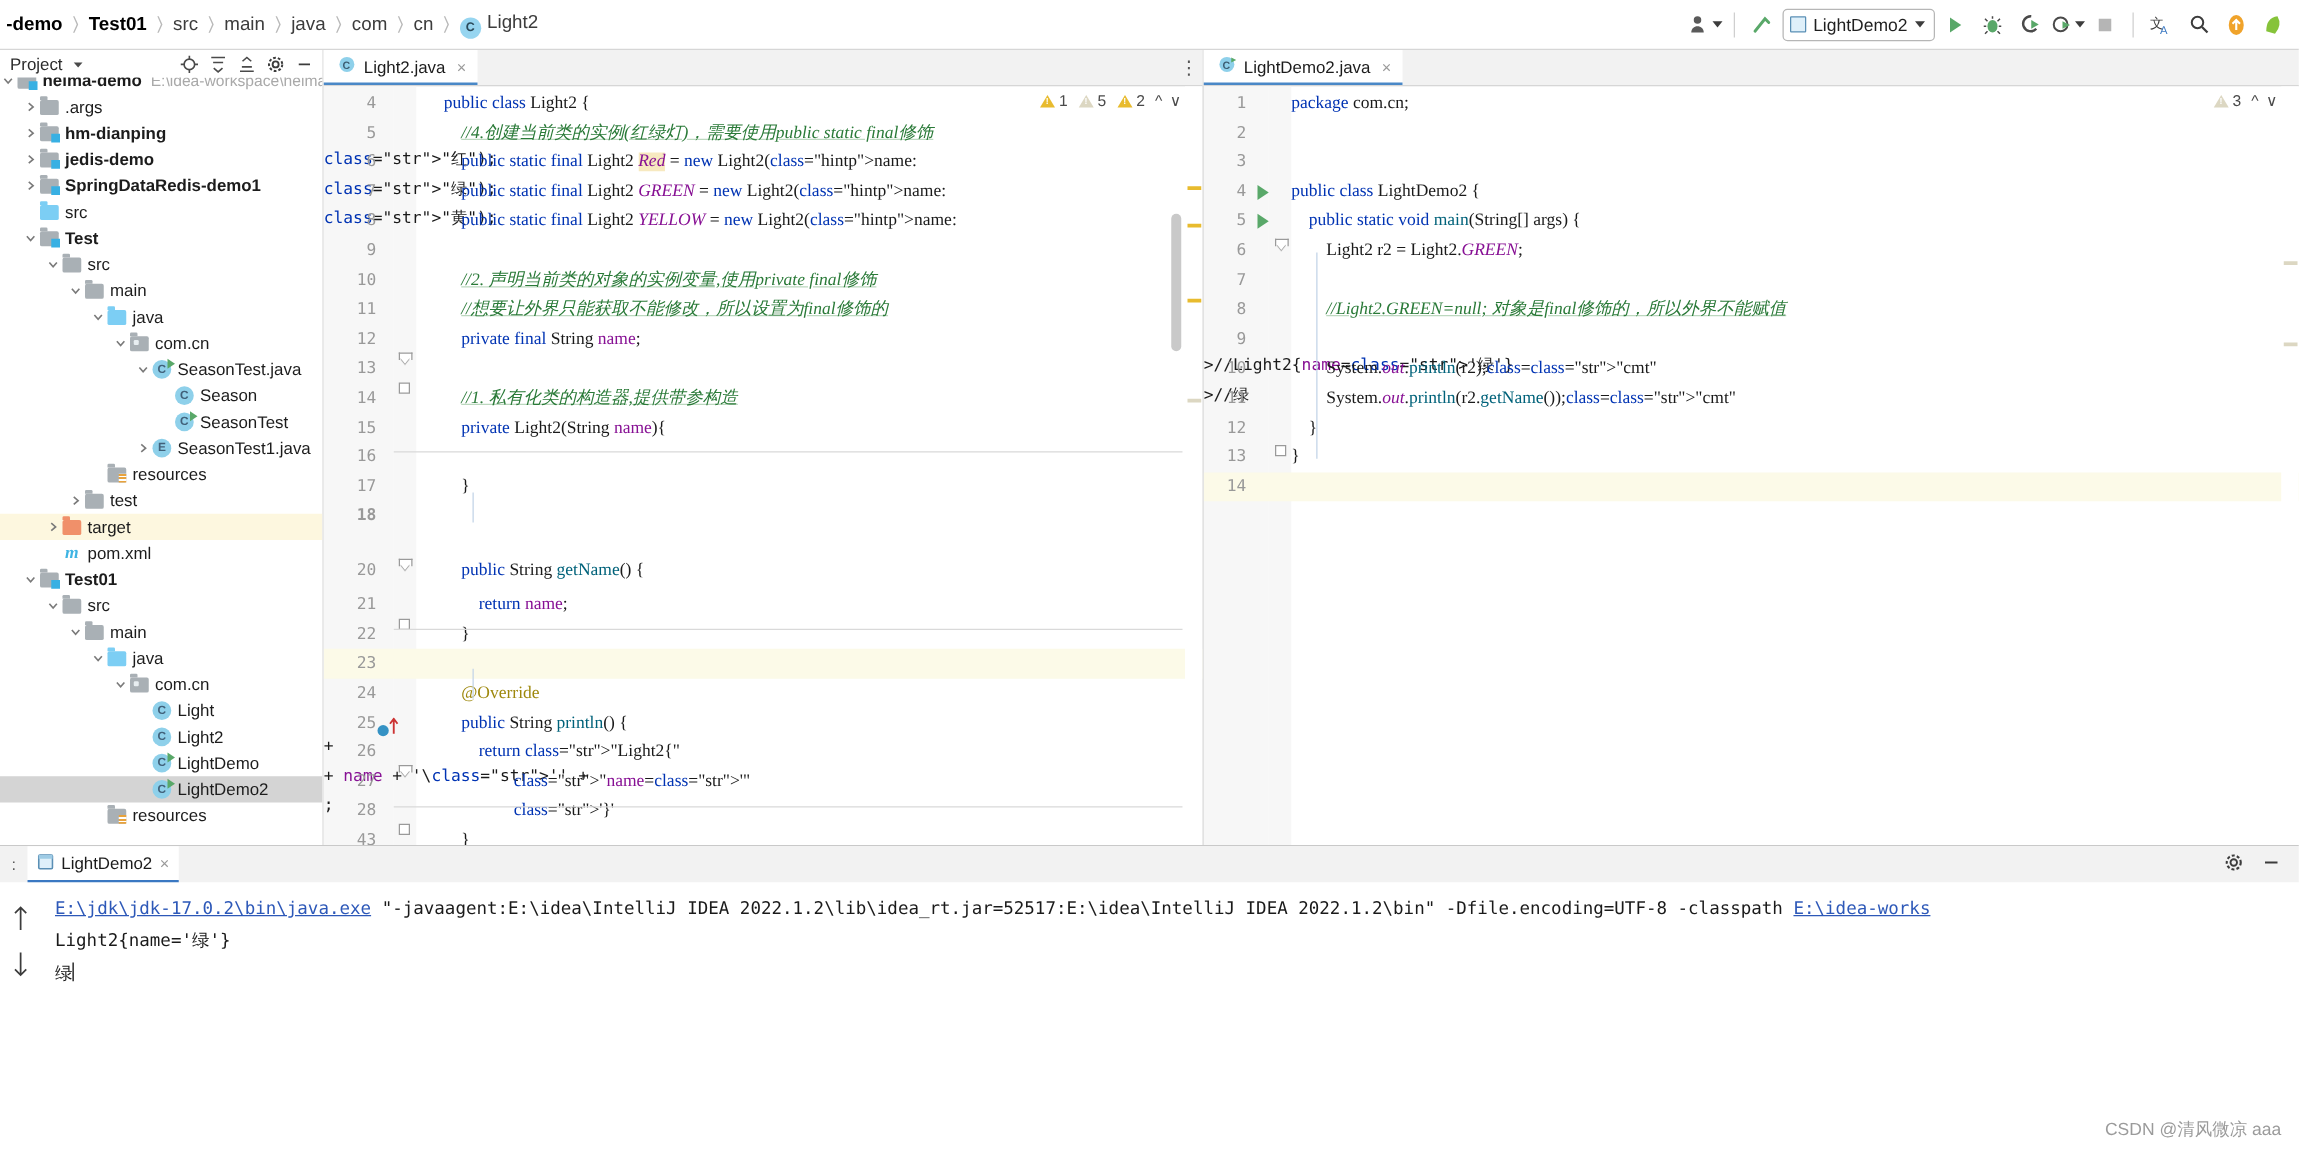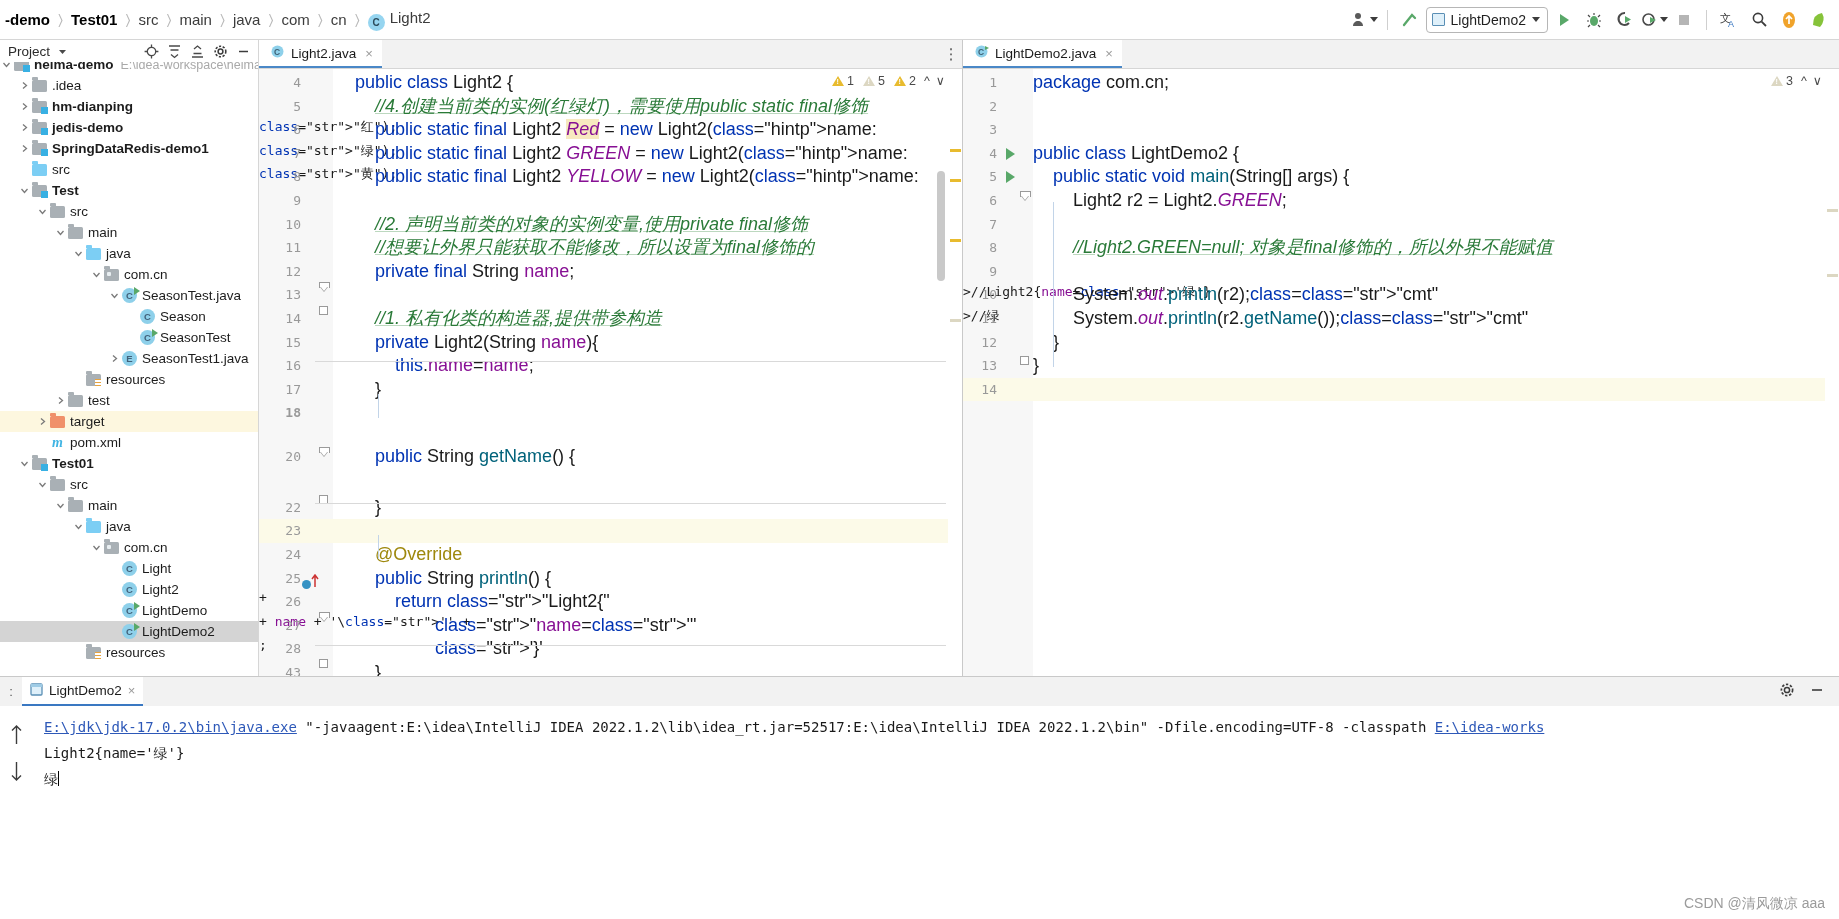--- a/index.html
+++ b/index.html
@@ -76,22 +76,22 @@
   .tab-more{ width:22px; display:flex; align-items:center; justify-content:center; color:#555; font-size:15px;}
 
   .ebody{ position:absolute; top:29px; left:0; right:0; bottom:0; overflow:hidden; font-family:"DejaVu Sans Mono", monospace; }
   .gutter{ position:absolute; left:0; top:0; bottom:0; width:56px; background:#f7f7f7; }
   .gutter.g2{ width:52px; }
   .fold-strip{ position:absolute; top:0; bottom:0; width:18px; background:#f7f7f7; }
   .lines{ position:absolute; left:0; top:0; right:0; bottom:0; }
   .ln{ position:absolute; left:0; right:0; height:23.6px; }
   .ln .num{ position:absolute; left:0; width:42px; text-align:right; color:#999999;
     font-size:13px; line-height:23.6px; font-family:"DejaVu Sans Mono", monospace; }
-  .ln .code{ position:absolute; left:96px; right:0; line-height:23.6px; font-size:18px;
-    white-space:pre; font-family:Liberation Sans, sans-serif; }
+  .ln .code{ position:absolute; left:96px; right:0; line-height:23.6px; font-size:14px;
+    white-space:pre; font-family:Liberation Serif, serif; }
   #pane-right .ln .code{ left:70px; }
   #pane-right .ln .num{ width:34px; }
   .ln.curline{ background:#fcfae8; }
 
   
   .kw{ color:#0033b3; } .cmt{ color:#2a7a38; font-style:italic; }
   .cmt-u{ text-decoration:underline; text-decoration-color:#bcd8bf; } .fld{ color:#871094; } .stat{ color:#871094; font-style:italic; } .mth{ color:#00627a; } .anno{ color:#9e880d; }
   .hl-red{ background:#f7e9c0; }
 
   .fmark{ position:absolute; width:9px; height:9px; border:1px solid #9a9a9a; background:#fff; }
@@ -289,21 +289,21 @@
       <div class="trow">
         <span style="display:inline-block;width:18px;flex:0 0 18px"></span>
         <span class="arrow">
           <svg width="9" height="9" viewBox="0 0 9 9">
             <path d="M3 1.5 L6.5 4.5 L3 7.5" stroke="#7a7a7a" stroke-width="1.3" fill="none"></path>
           </svg>
         </span>
         <span class="ic">
           <span class="fold gray"></span>
         </span>
-        <span class="tlabel">.idea</span>
+        <span class="tlabel">.args</span>
       </div>
       <div class="trow">
         <span style="display:inline-block;width:18px;flex:0 0 18px"></span>
         <span class="arrow">
           <svg width="9" height="9" viewBox="0 0 9 9">
             <path d="M3 1.5 L6.5 4.5 L3 7.5" stroke="#7a7a7a" stroke-width="1.3" fill="none"></path>
           </svg>
         </span>
         <span class="ic">
           <span class="fold gray">
@@ -659,33 +659,36 @@
           <div class="ln" style="top: 238px;">
             <span class="num">14</span>
             <span class="code">    <span class="cmt cmt-u">//1. 私有化类的构造器,提供带参构造</span></span>
           </div>
           <div class="ln" style="top: 261.6px;">
             <span class="num">15</span>
             <span class="code">    <span class="kw">private</span> Light2(String <span class="fld">name</span>){</span>
           </div>
           <div class="ln" style="top: 285.2px;">
             <span class="num">16</span>
-            <span class="code">        <span class="kw">this</span>.<span class="fld">name</span>=<span class="fld">name</span>;</span>
           </div>
           <div class="ln" style="top: 308.8px;">
             <span class="num">17</span>
             <span class="code">    }</span>
           </div>
           <div class="ln" style="top: 332.4px; font-weight: bold;">
             <span class="num">18</span>
             <span class="code"></span>
           </div>
           <div class="ln" style="top: 376px;">
             <span class="num">20</span>
             <span class="code">    <span class="kw">public</span> String <span class="mth">getName</span>() {</span>
+          </div>
+          <div class="ln" style="top: 403.2px;">
+            <span class="num">21</span>
+            <span class="code">        <span class="kw">return</span> <span class="fld">name</span>;</span>
           </div>
           <div class="ln" style="top: 426.8px;">
             <span class="num">22</span>
             <span class="code">    }</span>
           </div>
           <div class="ln curline" style="top: 450.4px;">
             <span class="num">23</span>
             <span class="code"></span>
           </div>
           <div class="ln" style="top: 474px;">

